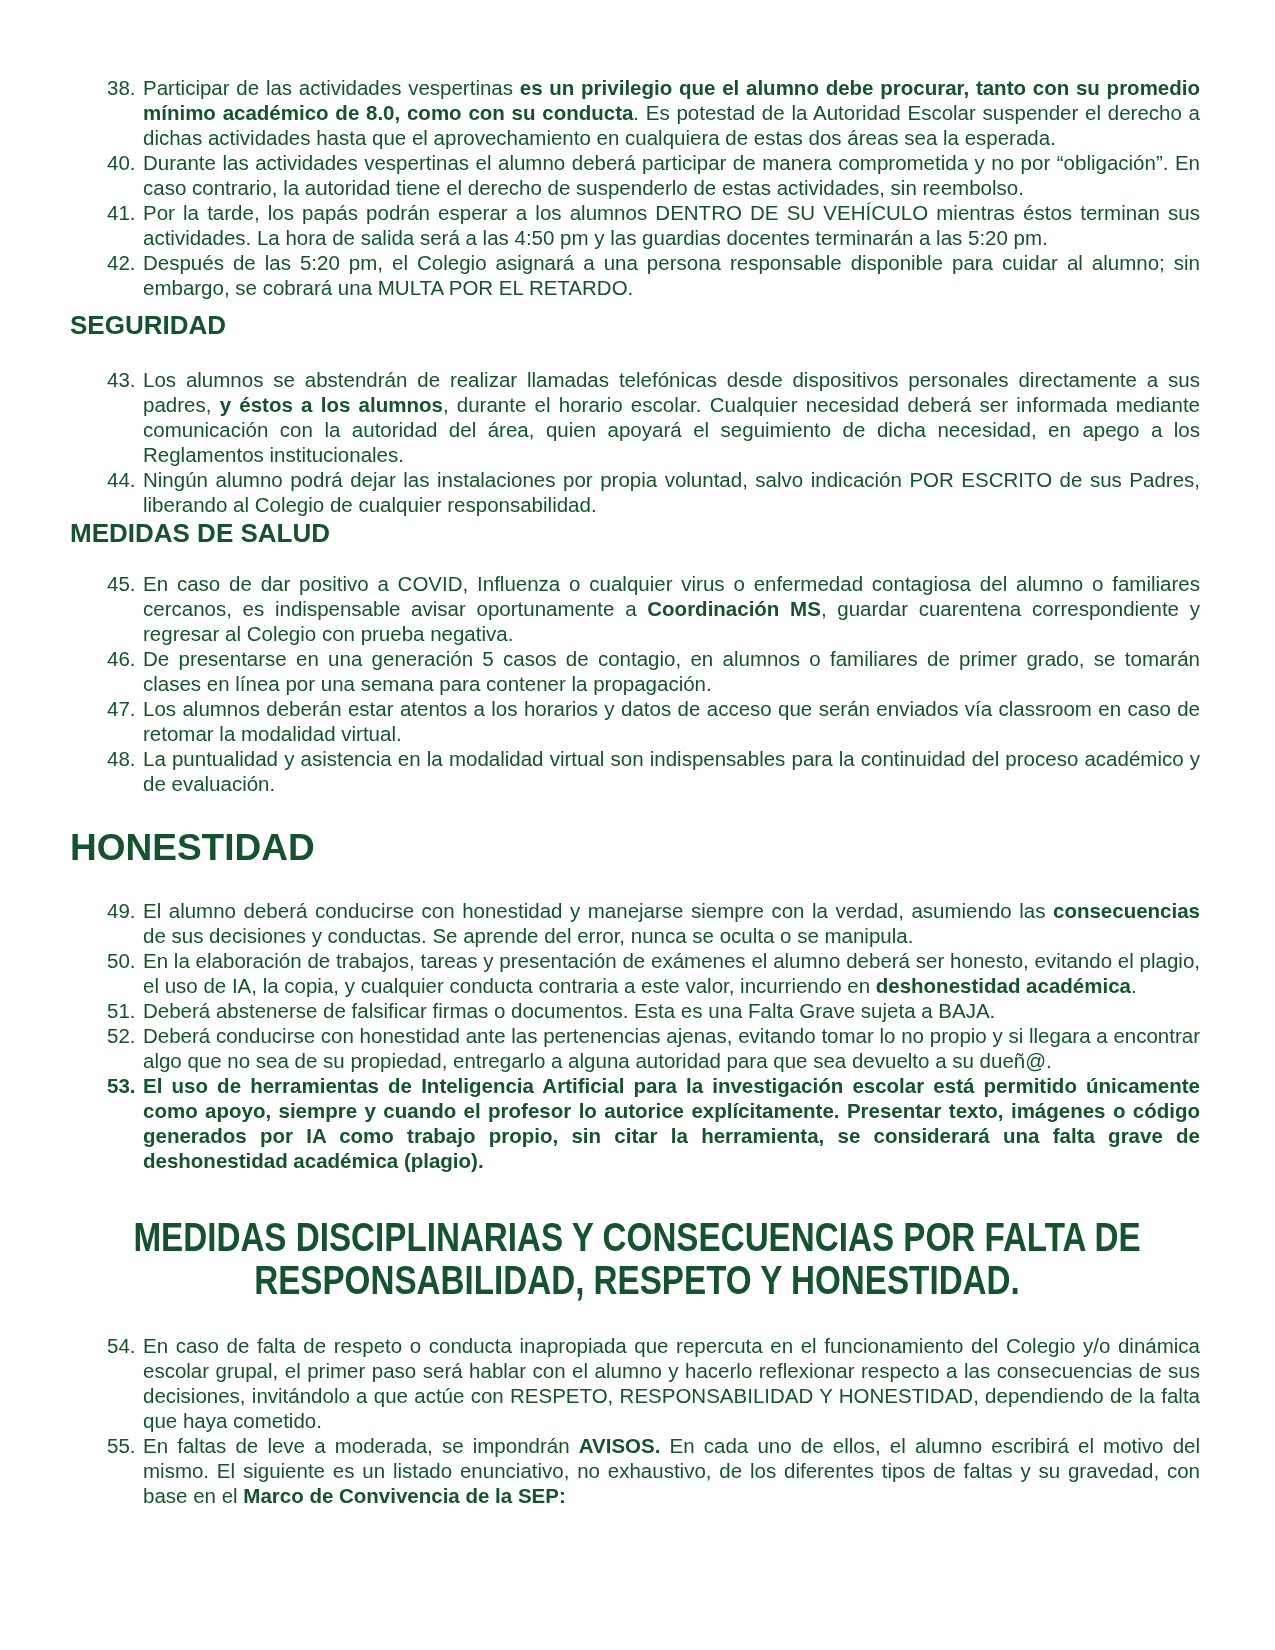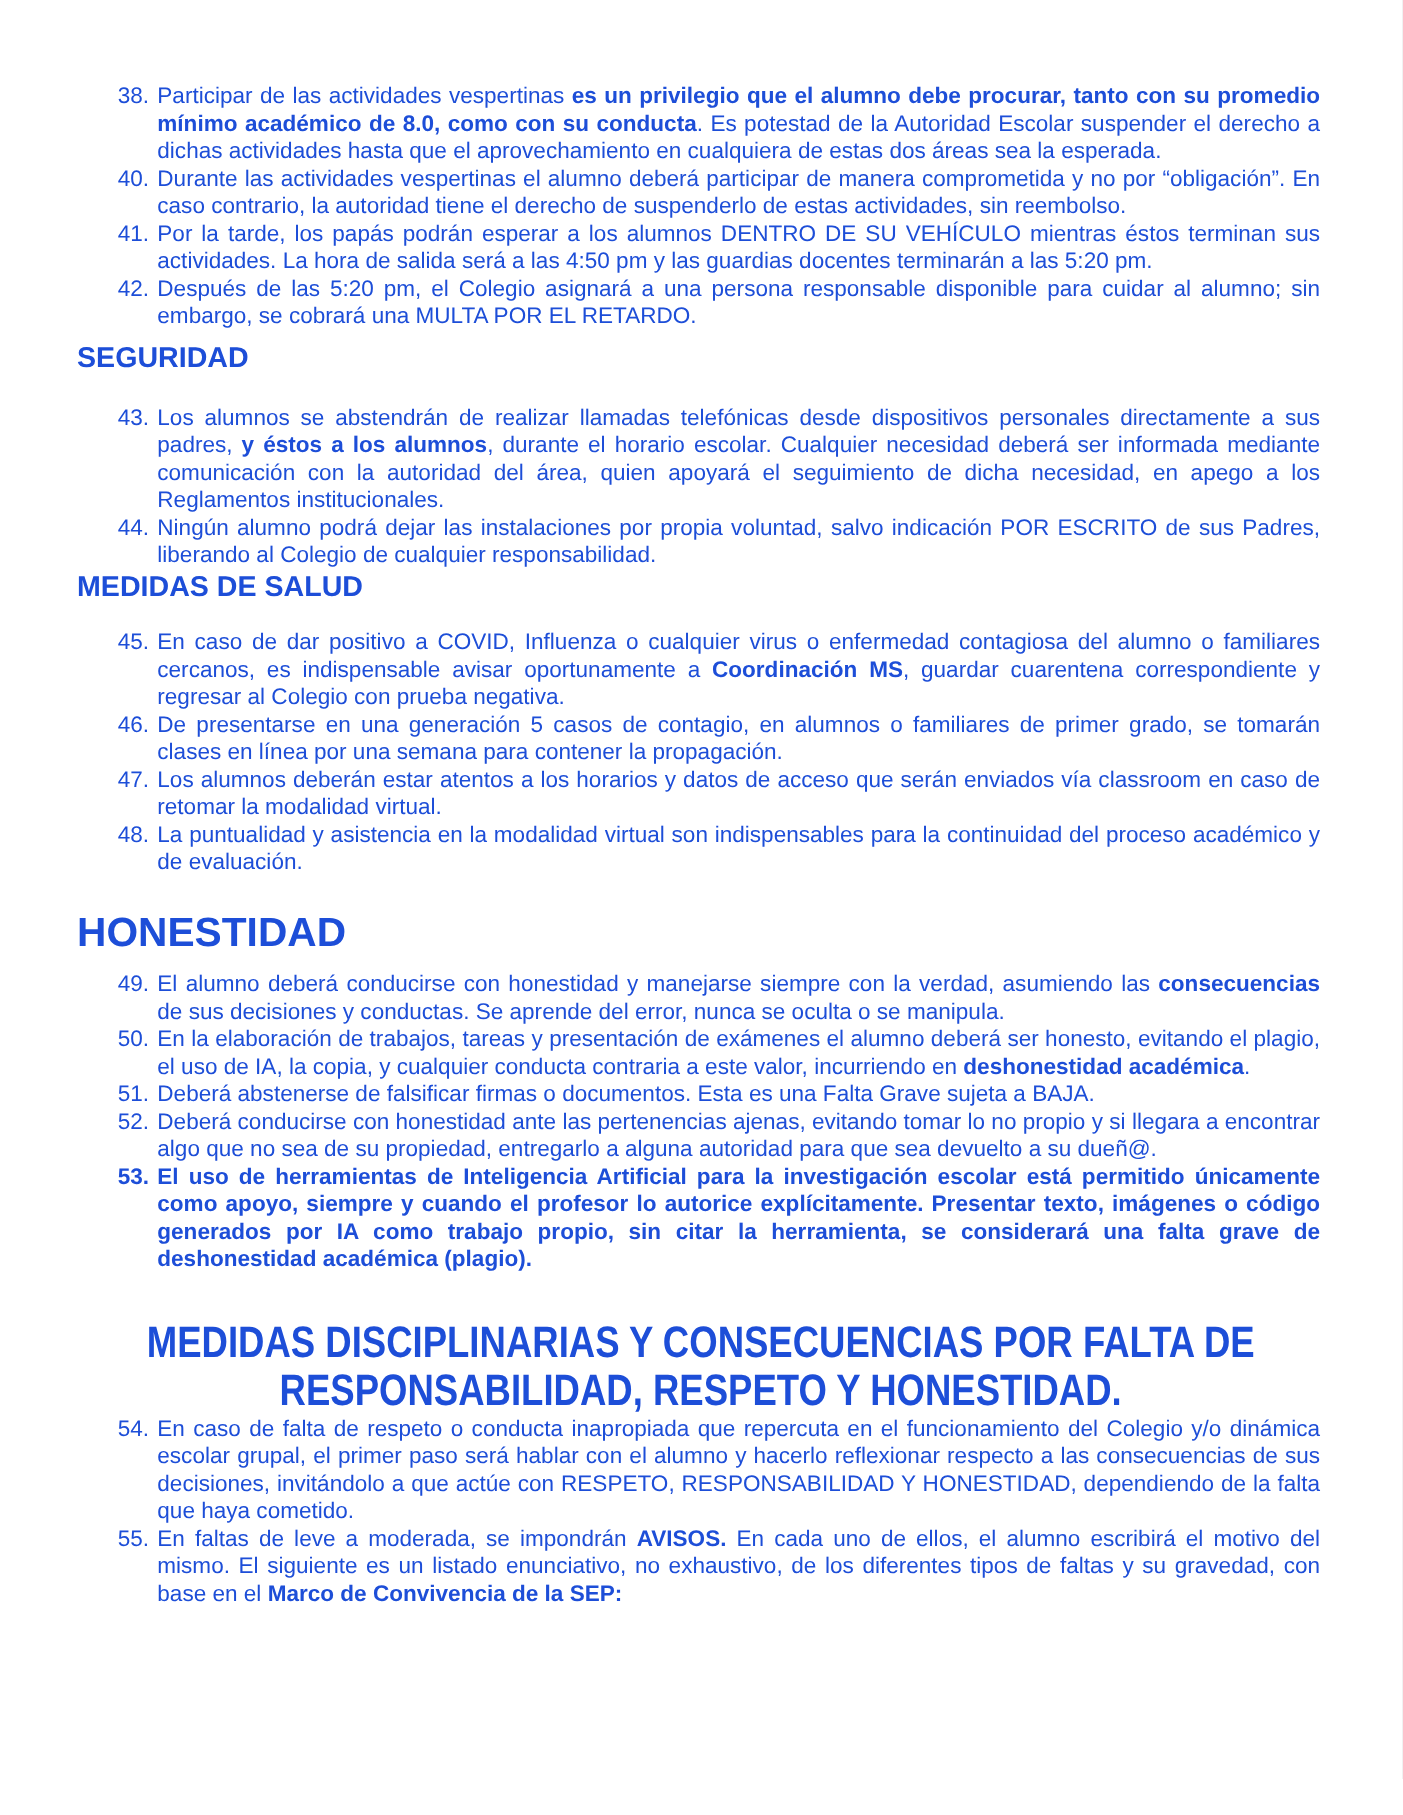--- a/index.html
+++ b/index.html
@@ -2,21 +2,21 @@
 <html lang="es"><head>
 <meta charset="utf-8">
 <title>Documento</title>
 <style>
   html,body{margin:0;padding:0;background:#e8e8e8;}
   .page{
     position:relative;
     width:1275px;height:1650px;
     margin:0 auto;
     background:#ffffff;
-    color:#1d4ed8;
+    color:#14532d;
     font-family:"Liberation Sans","DejaVu Sans",sans-serif;
     font-size:20.5px;
     line-height:25px;
     box-sizing:border-box;
     padding:75px 75px 0 70px;
     overflow:hidden;
   }
   .rlist{margin:0 0 0 37px;padding:0;}
   .item{display:flex;margin:0;padding:0;}
   .item .num{flex:0 0 36px;white-space:nowrap;}
@@ -28,30 +28,30 @@
     margin:0;padding:0;
   }
   #h-seguridad{margin-top:13px;}
   #list-seguridad{margin-top:29px;}
   #h-salud{margin-top:4px;}
   #list-salud{margin-top:25px;}
   h1.big{
     font-size:37px;line-height:45px;font-weight:bold;
     margin:29px 0 0 0;padding:0;
   }
-  #list-honestidad{margin-top:12px;}
+  #list-honestidad{margin-top:28px;}
   .h-disc{
     width:1280px;
     margin:43px 0 0 -73px;
     font-size:40px;line-height:43px;font-weight:bold;
     text-align:center;
     transform:scaleX(0.83);
     transform-origin:50% 50%;
   }
-  #list-disciplina{}
+  #list-disciplina{margin-top:31px;}
 </style>
 </head>
 <body>
 
 <div class="page">
 
   <div class="rlist" id="list-general">
     <div class="item">
       <span class="num">38.</span>
       <div class="txt"><span>Participar de las actividades vespertinas </span><b>es un privilegio que el alumno debe procurar, tanto con su promedio mínimo académico de 8.0, como con su conducta</b><span>. Es potestad de la Autoridad Escolar suspender el derecho a dichas actividades hasta que el aprovechamiento en cualquiera de estas dos áreas sea la esperada.</span></div>

